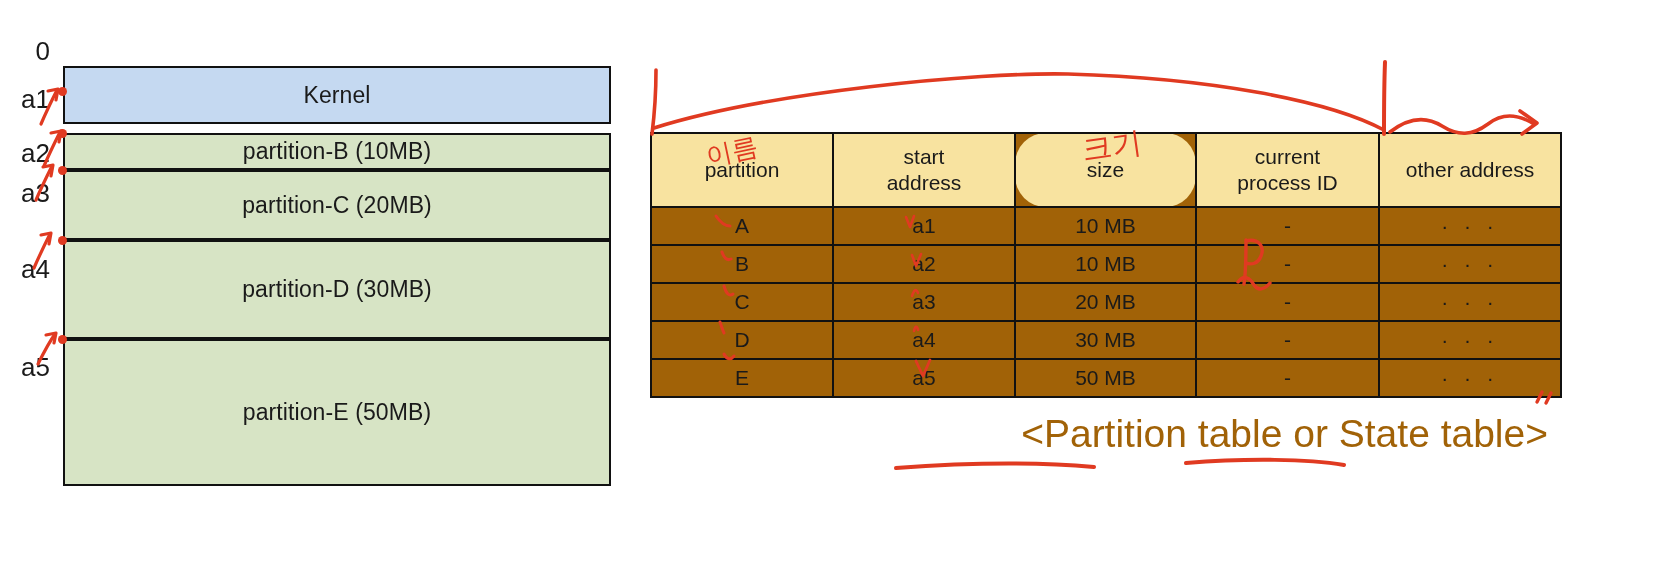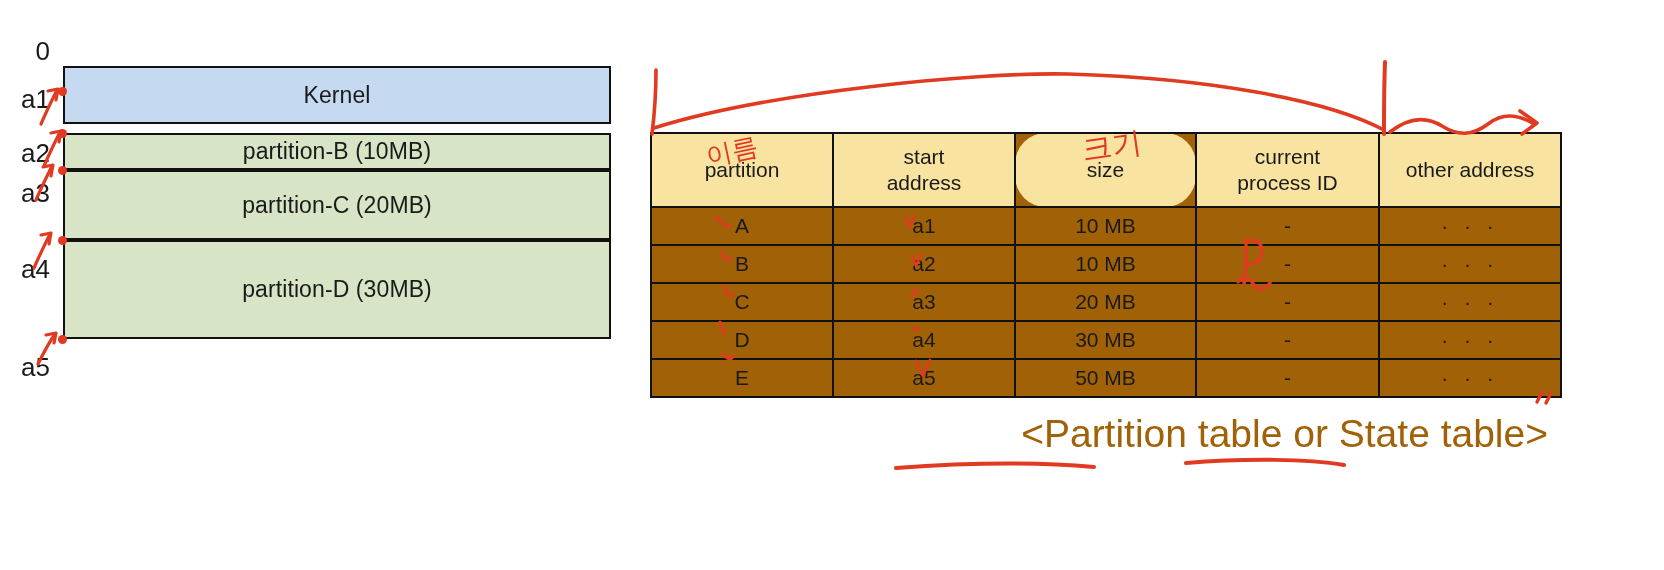--- a/index.html
+++ b/index.html
@@ -138,20 +138,21 @@
   <div class="addr-label" style="top:84px;">a1</div>
   <div class="addr-label" style="top:138px;">a2</div>
   <div class="addr-label" style="top:178px;">a3</div>
   <div class="addr-label" style="top:254px;">a4</div>
   <div class="addr-label" style="top:352px;">a5</div>
 
   <div class="mem-block kernel" style="top:33px;  height:58px;margin-top:33px;">Kernel</div>
   <div class="mem-block part" style="top:133px; height:37px;">partition-B (10MB)</div>
   <div class="mem-block part" style="top:170px; height:70px;">partition-C (20MB)</div>
   <div class="mem-block part" style="top:240px; height:99px;">partition-D (30MB)</div>
+  <div class="mem-block part" style="top:339px; height:147px;">partition-E (50MB)</div>
 
   <div class="mem-dot" style="top:87px;"></div>
   <div class="mem-dot" style="top:129px;"></div>
   <div class="mem-dot" style="top:166px;"></div>
   <div class="mem-dot" style="top:236px;"></div>
   <div class="mem-dot" style="top:335px;"></div>
 
   <svg class="hand-arrow" style="left:35px; top:84px;" viewBox="0 0 34 44">
     <path d="M6 40 C 12 26, 18 14, 22 6" stroke="#e03a21" stroke-width="3.2" fill="none" stroke-linecap="round"></path>
     <path d="M13 7 L23 5 L21 16" stroke="#e03a21" stroke-width="3.2" fill="none" stroke-linecap="round" stroke-linejoin="round"></path>

